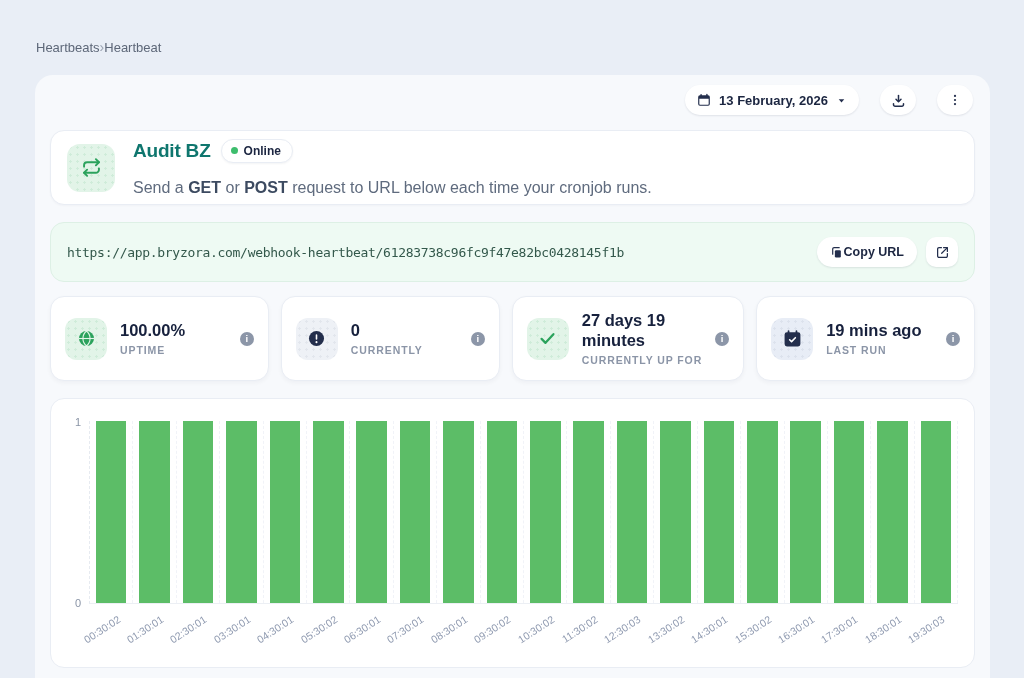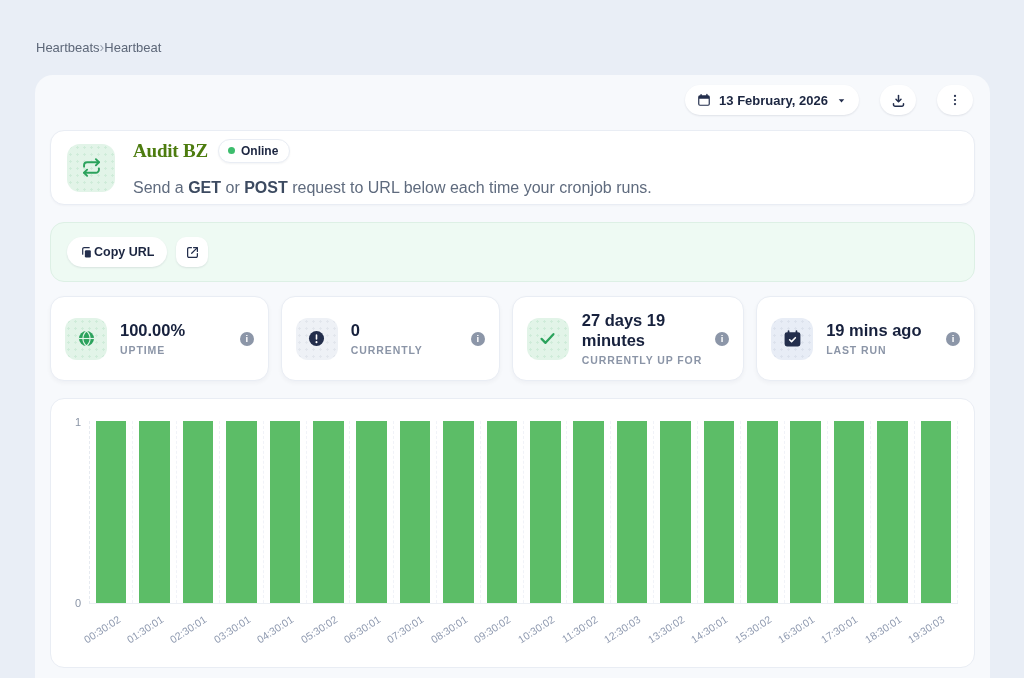--- a/index.html
+++ b/index.html
@@ -30,21 +30,21 @@
   .card { background:#fff; border:1px solid #e9edf4; border-radius:14px; }
   .monitor-card { margin:15px 15px 0; height:75px; padding:0 16px; display:flex; align-items:center; gap:18px;
                   box-shadow:0 1px 2px rgba(23,33,61,.03); }
   .tile { border-radius:13px; display:flex; align-items:center; justify-content:center; flex-shrink:0;
           background-image:radial-gradient(rgba(35,46,76,.06) 1px, transparent 1.2px); background-size:7px 7px; }
   .tile-lg { width:48px; height:48px; }
   .tile-green { background-color:#e2f4e8; background-image:radial-gradient(rgba(39,163,90,.10) 1px, transparent 1.2px); background-size:7px 7px; }
   .tile-gray { background-color:#eef1f6; }
   .tile-blue { background-color:#e8edf6; }
   .title-row { display:flex; align-items:center; gap:10px; }
-  .title { font-size:19px; font-weight:bold; letter-spacing:-.2px; color:#4d7c0f;font-family:Liberation Serif, serif; }
+  .title { font-size:19px; font-weight:bold; letter-spacing:-.2px; color:#0f766e; }
   .badge { display:inline-flex; align-items:center; gap:6px; background:#fff; border:1px solid #e9edf4;
            box-shadow:0 1px 2px rgba(23,33,61,.05); border-radius:999px; padding:4px 11px 4px 9px;
            font-size:12px; font-weight:bold; color:#1b2540; }
   .dot { width:7px; height:7px; border-radius:50%; background:#3dbd6d; }
   .subtitle { margin-top:16px; font-size:16px; color:#5f6b7e; }
   .subtitle b { color:#3c4a60; }
 
   
   .url-bar { margin:17px 15px 0; background:#eefaf3; border:1px solid #ddf0e5; border-radius:14px; height:60px;
              display:flex; align-items:center; padding:0 16px; gap:9px; }
@@ -144,20 +144,21 @@
         <span class="badge">
           <span class="dot"></span>
           <span>Online</span>
         </span>
       </div>
       <div class="subtitle"><span>Send a </span><b>GET</b><span> or </span><b>POST</b><span> request to URL below each time your cronjob runs.</span></div>
     </div>
   </section>
 
   <section class="url-bar">
+    <span class="url-text">https://app.bryzora.com/webhook-heartbeat/61283738c96fc9f47e82bc0428145f1b</span>
     <button class="btn copy-btn">
       <span>
         <svg width="13" height="13" viewBox="0 0 24 24">
             <path fill="none" stroke="#232e4c" stroke-width="2.2" stroke-linecap="round" stroke-linejoin="round" d="M5 15V5.5A2.5 2.5 0 0 1 7.5 3H17"></path>
             <rect x="9" y="8" width="11" height="13" rx="2.2" fill="#232e4c"></rect>
           </svg>
       </span>
       <span>Copy URL</span>
     </button>
     <button class="btn ext-btn">

